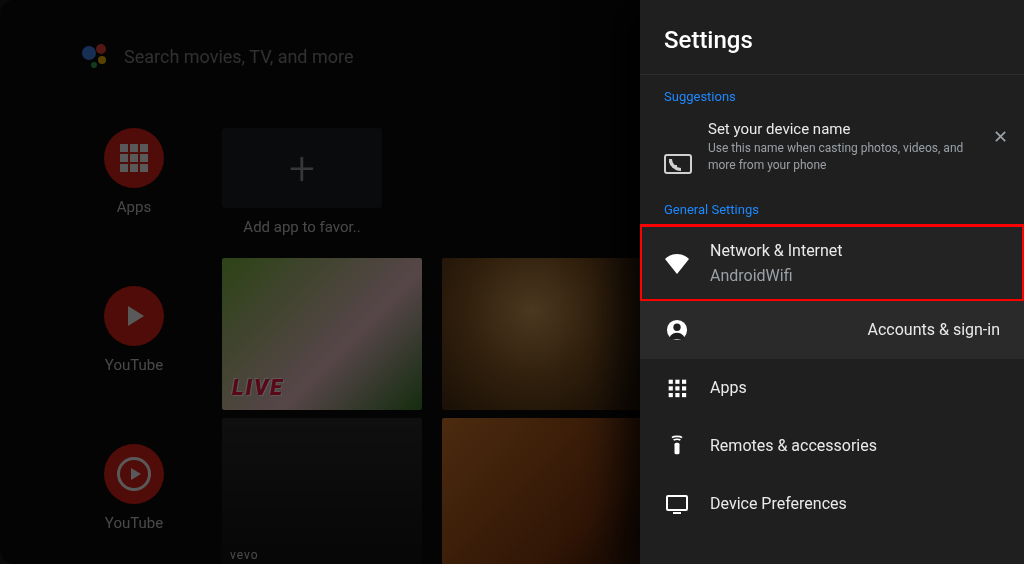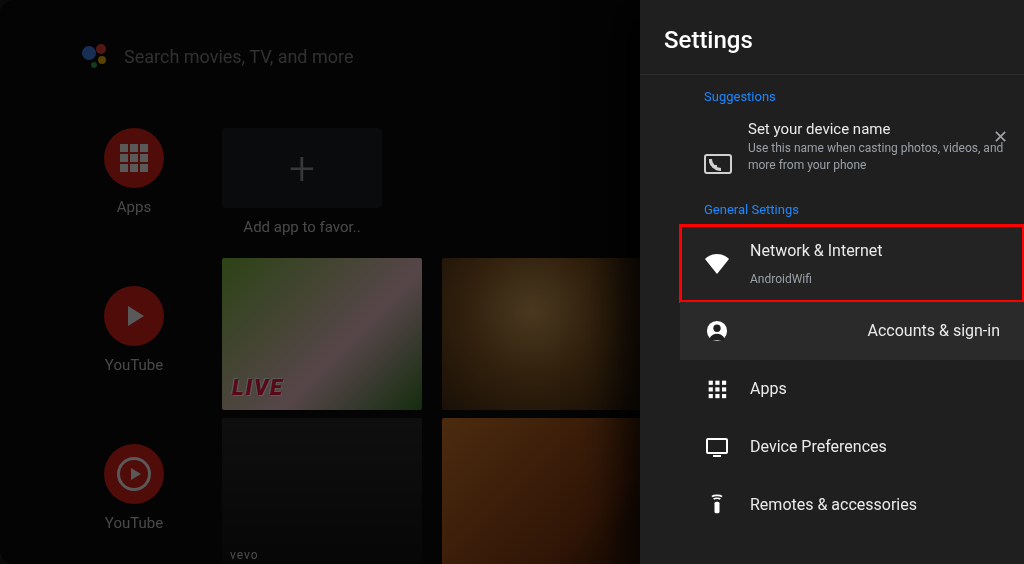--- a/index.html
+++ b/index.html
@@ -42,36 +42,36 @@
   .live-tag { position:absolute; left:10px; bottom:10px; color:#ff1744; font-weight:900; font-size:22px; font-style:italic; letter-spacing:2px; text-shadow:1px 1px 0 #fff, -1px -1px 0 #fff; }
   .thumb.t1 { background: linear-gradient(135deg,#7fbf3f,#f7c7d1 60%,#3a7f2a); }
   .thumb.t2 { background: radial-gradient(circle at 45% 35%, #d4a25c 0%, #8a5a23 45%, #4a2d13 90%); }
   .thumb.t3 { background: linear-gradient(180deg,#2b2b2b,#111); }
   .thumb.t4 { background: linear-gradient(135deg,#d87b2a,#8b3d11 70%,#301507); }
   .vevo { position:absolute; left:8px; bottom:8px; color:#fff; font-size:12px; opacity:.8; letter-spacing:1px; }
 
   
   .panel { position:absolute; right:0; top:0; width:384px; height:564px; background:#1f1f1f; box-shadow:-20px 0 40px rgba(0,0,0,.8); display:flex; flex-direction:column; }
   .panel-title { padding: 26px 24px 20px 24px; font-size: 24px; font-weight:500; color:#fff; border-bottom:1px solid rgba(255,255,255,.06);}
-  .panel-scroll { flex:1; overflow:hidden;padding-left:40px; }
+  .panel-scroll { flex:1; overflow:hidden; }
   .sec-label { color:#1e88ff; font-size:13px; padding: 14px 24px 8px 24px; }
   .suggestion { display:flex; align-items:flex-end; padding: 8px 16px 14px 24px; gap:16px; position:relative; }
   .sug-icon { width:28px; height:20px; border:2px solid #d0d0d0; border-radius:3px; position:relative; flex-shrink:0; margin-top:4px;}
   .sug-icon::before { content:''; position:absolute; left:3px; top:3px; width:6px;height:6px;border:2px solid #d0d0d0;border-top:0;border-right:0;border-radius:0 0 0 6px;}
   .sug-icon::after { content:''; position:absolute; left:3px; top:3px; width:6px;height:6px;border:2px solid #d0d0d0;border-top:0;border-right:0;border-radius:0 0 0 10px; transform:scale(1.5); transform-origin:top left;}
   .sug-text .t { color:#eaeaea; font-size:15px; }
   .sug-text .s { color:#9aa0a6; font-size:12px; line-height:1.4; margin-top:2px; max-width:260px;}
   .sug-close { position:absolute; right:16px; top:14px; color:#9aa0a6; font-size:18px; cursor:pointer; }
 
   .item { display:flex; align-items:center; gap:20px; padding: 16px 24px; position:relative; }
   .item.highlighted-row { background:#2a2a2a;justify-content:space-between; }
   .item.selected { outline: 3px solid #ff0000; outline-offset:-2px; background:#232323; }
   .item .ic { width:26px; height:26px; flex-shrink:0; display:flex; align-items:center; justify-content:center; color:#fff; }
   .item .txt { color:#eaeaea; font-size:16px; }
-  .item .sub { color:#9aa0a6; font-size:12px; margin-top:12px; }
+  .item .sub { color:#9aa0a6; font-size:16px; margin-top:6px; }
 
   svg { fill: currentColor; }
 </style>
 </head>
 <body>
 
 <div class="screen">
 
   <div class="home-bg">
 
@@ -196,39 +196,39 @@
               <rect x="18" y="18" width="5" height="5"></rect>
             </svg>
         </div>
         <div>
           <div class="txt">Apps</div>
         </div>
       </div>
 
       <div class="item focusable">
         <div class="ic">
-          <svg viewBox="0 0 24 24" width="24" height="24">
-              <rect x="2" y="4" width="20" height="14" rx="1" fill="none" stroke="#fff" stroke-width="2"></rect>
-              <rect x="8" y="20" width="8" height="2"></rect>
-            </svg>
-        </div>
-        <div>
-          <div class="txt">Device Preferences</div>
-        </div>
-      </div>
-
-      <div class="item focusable">
-        <div class="ic">
           <svg viewBox="0 0 24 24" width="20" height="24">
               <path d="M6 2c2-2 10-2 12 0" fill="none" stroke="#fff" stroke-width="2"></path>
               <path d="M8 5c1.5-1.5 6.5-1.5 8 0" fill="none" stroke="#fff" stroke-width="2"></path>
               <rect x="9" y="8" width="6" height="14" rx="2" fill="#fff"></rect>
             </svg>
         </div>
         <div>
           <div class="txt">Remotes &amp; accessories</div>
         </div>
       </div>
 
+      <div class="item focusable">
+        <div class="ic">
+          <svg viewBox="0 0 24 24" width="24" height="24">
+              <rect x="2" y="4" width="20" height="14" rx="1" fill="none" stroke="#fff" stroke-width="2"></rect>
+              <rect x="8" y="20" width="8" height="2"></rect>
+            </svg>
+        </div>
+        <div>
+          <div class="txt">Device Preferences</div>
+        </div>
+      </div>
+
     </div>
   </div>
 
 </div>
 
 </body></html>

